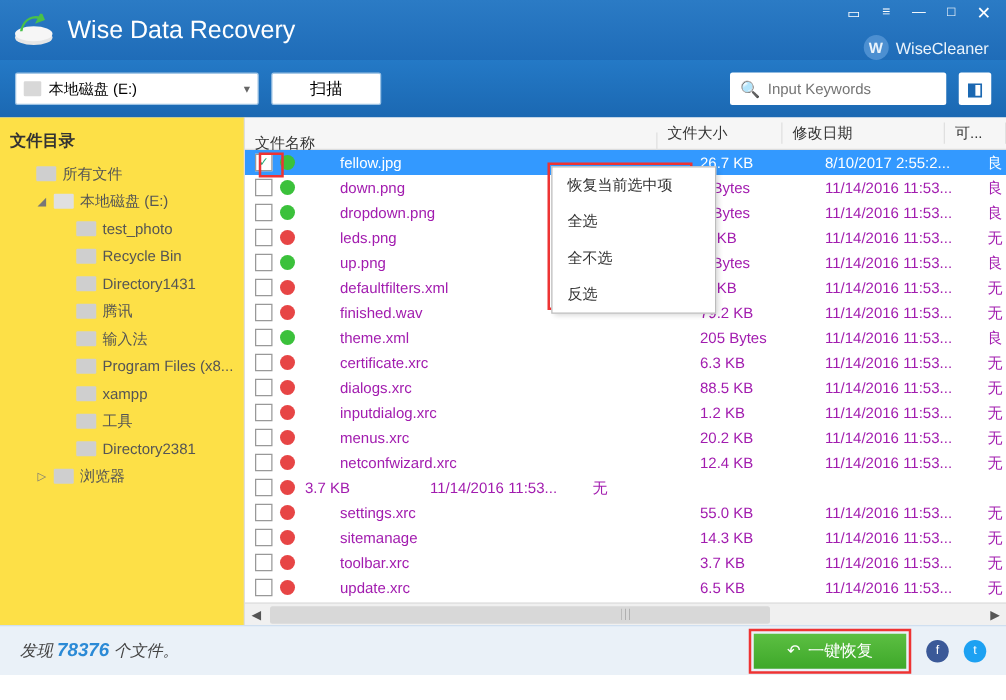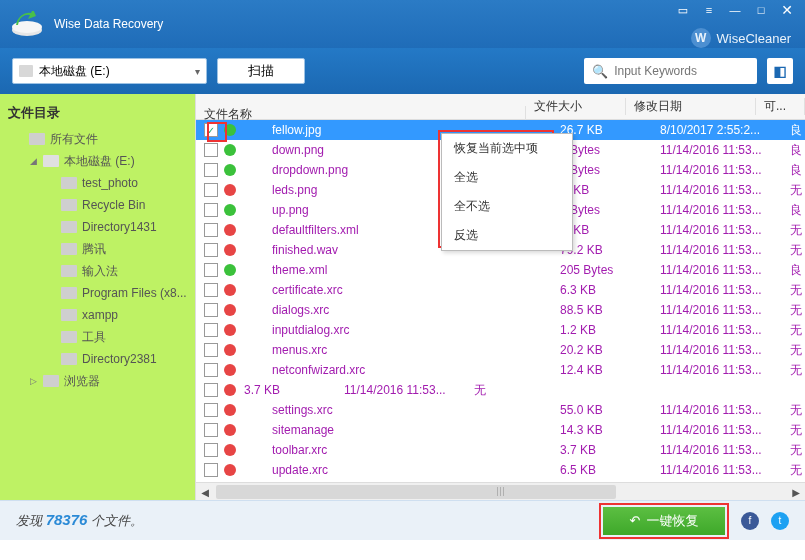--- a/index.html
+++ b/index.html
@@ -1,39 +1,39 @@
 <!DOCTYPE html>
 <html><head>
 <meta charset="utf-8">
 <style>
 * { margin: 0; padding: 0; box-sizing: border-box; font-family: "Microsoft YaHei", Arial, sans-serif; }
 body { width: 805px; height: 560px; background: #fff; overflow: hidden; position: relative; }
 
 .titlebar { height: 48px; background: linear-gradient(#2b7bc5, #1f6cb8); display: flex; align-items: center; padding: 0 10px; color: #fff; }
 .app-icon { width: 34px; height: 26px; margin-right: 10px; position: relative; }
 .app-icon svg { display: block; }
-.app-title { font-size: 12px; flex: 1; }
+.app-title { font-size: 20px; flex: 1; }
 .brand { display: flex; align-items: center; gap: 6px; font-size: 13px; color: #eaf3fb; }
 .brand-circle { width: 20px; height: 20px; border-radius: 50%; background: #4c8fd1; display: flex; align-items: center; justify-content: center; font-weight: bold; font-size: 12px; }
 .win-controls { position: absolute; right: 6px; top: 2px; display: flex; gap: 2px; }
 .win-btn { width: 24px; height: 16px; display: flex; align-items: center; justify-content: center; color: #fff; font-size: 11px; cursor: pointer; }
 .x-btn { font-size: 14px; }
 
 .toolbar { height: 46px; background: linear-gradient(#2479c6, #1b68b2); display: flex; align-items: center; padding: 0 12px; gap: 10px; }
 .drive-select { background: #fff; border: 1px solid #9cc2e4; border-radius: 2px; height: 26px; width: 195px; display: flex; align-items: center; padding: 0 6px; gap: 6px; font-size: 12px; cursor: pointer; }
 .drive-icon { width: 14px; height: 12px; background: #d8d8d8; border-radius: 1px; }
 .chevdown { margin-left: auto; font-size: 10px; color: #666; }
 .scan-btn { background: #fff; border: 1px solid #9cc2e4; border-radius: 2px; height: 26px; width: 88px; font-size: 13px; cursor: pointer; }
 .search-box { background: #fff; border-radius: 2px; height: 26px; width: 173px; display: flex; align-items: center; padding: 0 8px; gap: 6px; }
 .search-box input { border: none; outline: none; flex: 1; font-size: 12px; color: #0f172a; background: transparent; }
 .mag { color: #888; font-size: 13px; }
 .help-btn { background: #fff; border-radius: 2px; width: 26px; height: 26px; display: flex; align-items: center; justify-content: center; cursor: pointer; color: #1b68b2; font-weight: bold; font-size: 14px; }
 
 .main { display: flex; height: 406px; }
-.sidebar { width: 196px; border-right: 1px solid #ddd; background: #bef264; padding-top: 4px; }
+.sidebar { width: 196px; border-right: 1px solid #ddd; background: #fde047; padding-top: 4px; }
 .side-head { font-size: 13px; color: #333; padding: 6px 8px; font-weight: bold; }
 .tree { font-size: 12px; color: #555; }
 .tree-item { display: flex; align-items: center; gap: 5px; padding: 3px 6px 3px 30px; cursor: pointer; height: 22px; }
 .tree-item.lvl1 { padding-left: 16px; }
 .tree-item.lvl2 { padding-left: 30px; }
 .tree-item.lvl3 { padding-left: 48px; }
 .tri { width: 8px; font-size: 9px; color: #777; }
 .fold { width: 16px; height: 12px; background: #cfcfcf; border-radius: 1px; }
 .fold.open { background: #e0e0e0; }
 

